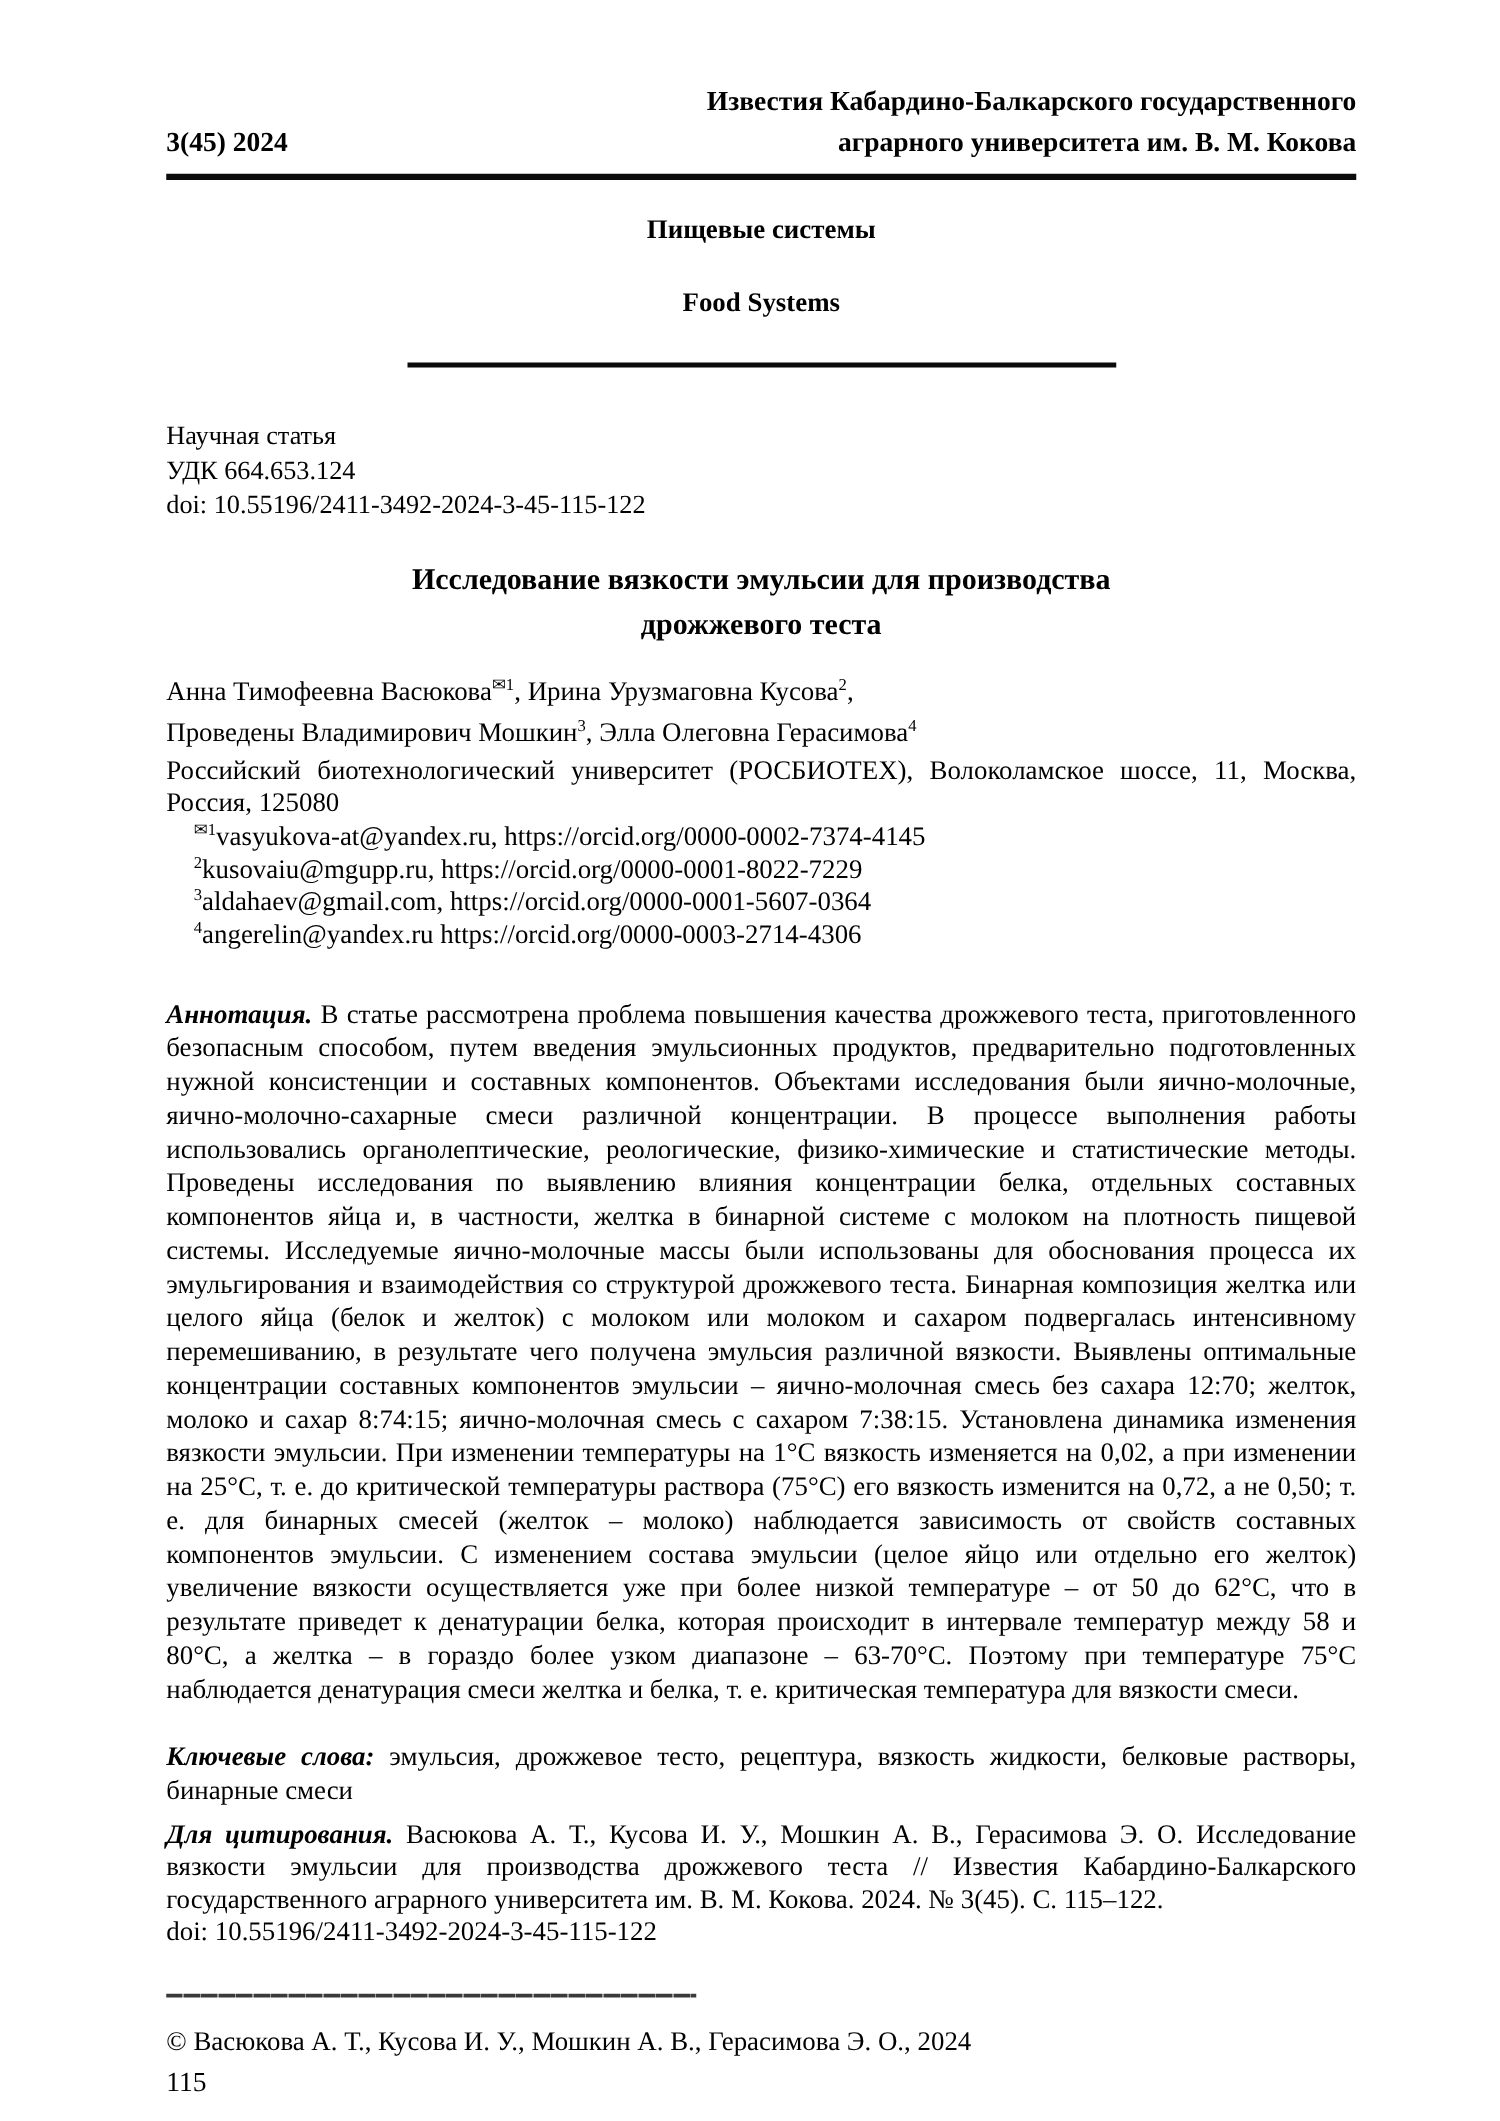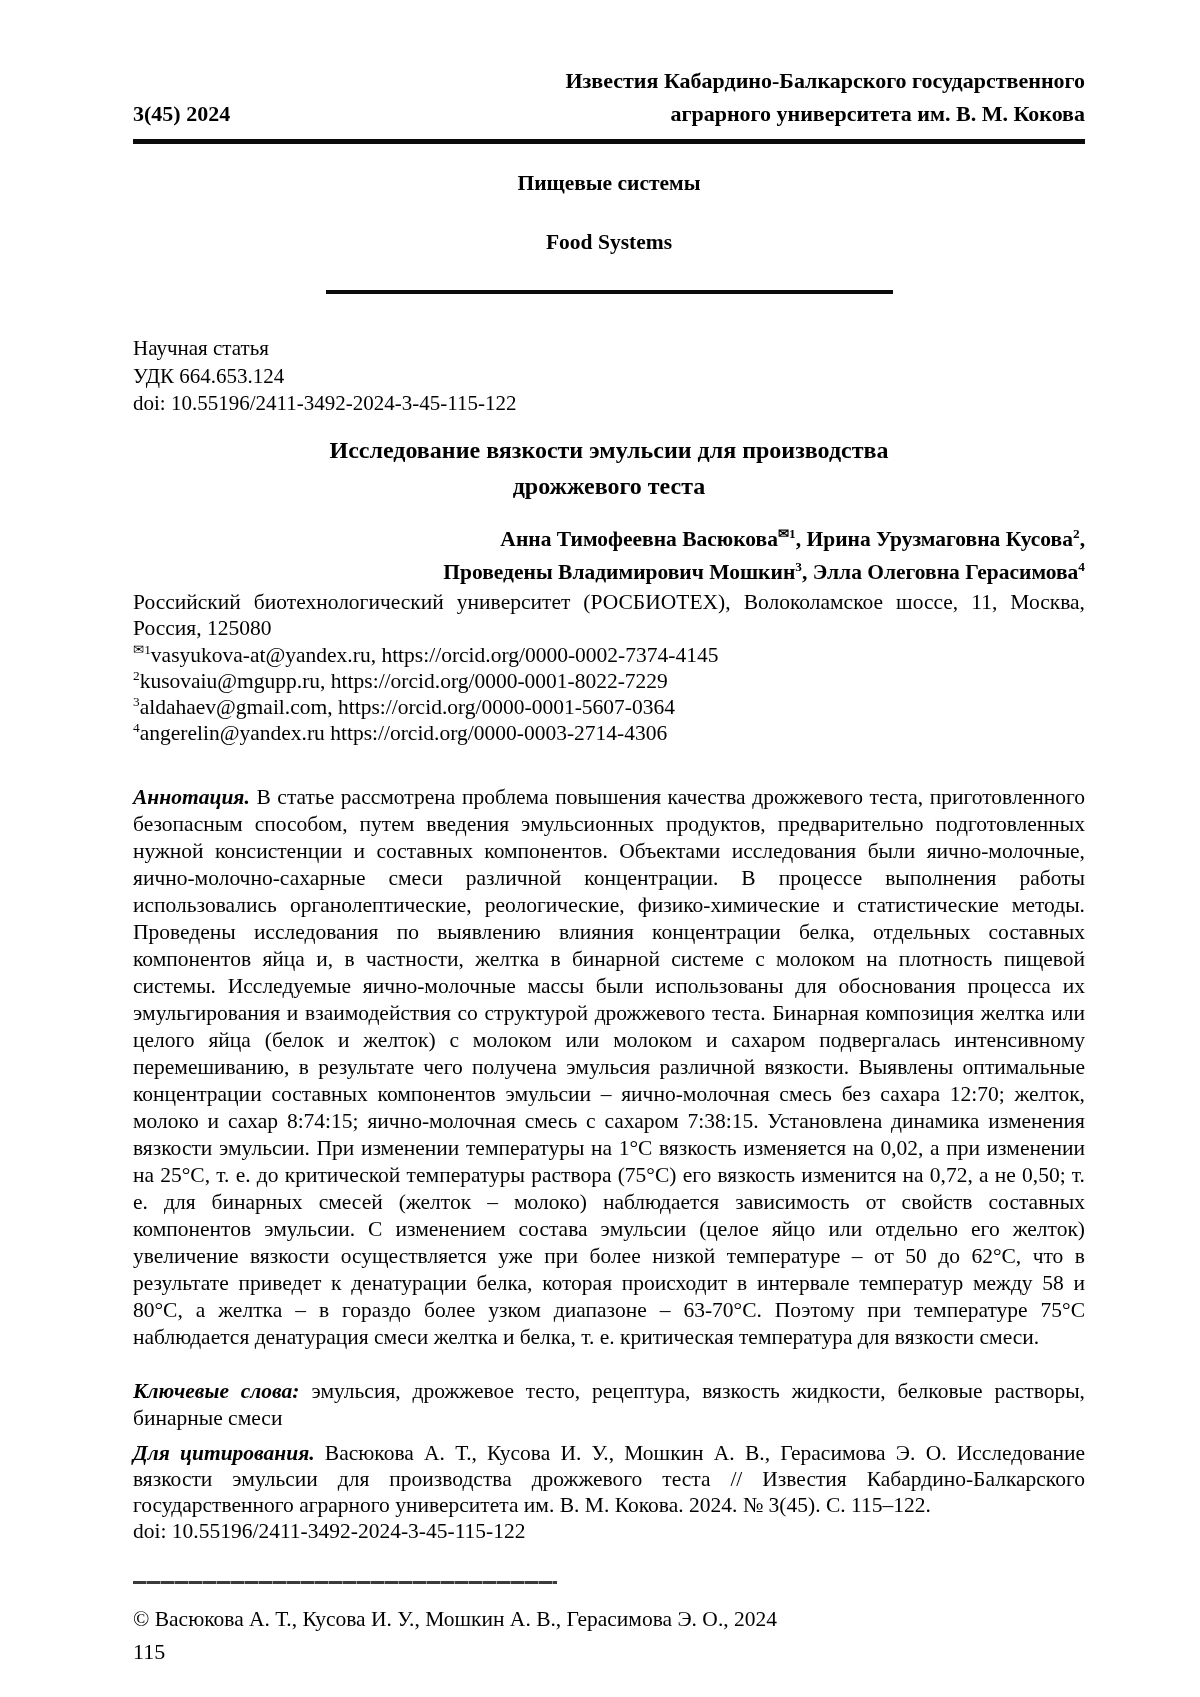--- a/index.html
+++ b/index.html
@@ -30,38 +30,38 @@
   .journal-name { text-align: right; }
   .rule-thick { height: 5px; background: #0b0b0b; margin-top: 9px; }
 
   .section-ru { margin-top: 27px; text-align: center; font-weight: bold; font-size: 21.5px; }
   .section-en { margin-top: 34px; text-align: center; font-weight: bold; font-size: 21.5px; }
   .divider-mid { width: 567px; height: 4px; background: #0b0b0b; margin: 35px auto 0 auto; }
 
   .meta { margin-top: 41px; font-size: 21px; line-height: 27.5px; }
 
   .article-title {
-    margin-top: 14px;
+    margin-top: 28px;
     text-align: center;
     font-weight: bold;
     font-size: 24px;
     line-height: 36px;
   }
 
-  .authors { margin-top: 19px; font-weight: bold; font-size: 21.5px; line-height: 33px; text-align: right; }
+  .authors { margin-top: 19px; font-weight: normal; font-size: 21.5px; line-height: 33px; }
   sup.marker {
     font-size: 62%;
     line-height: 0;
     vertical-align: baseline;
     position: relative;
     top: -0.55em;
   }
   .affiliation { font-size: 21.5px; line-height: 26.5px; text-align: justify; hyphens: auto; }
   .contacts { font-size: 21.5px; line-height: 26px; }
-  .contact-line { white-space: nowrap; }
+  .contact-line { white-space: nowrap; margin-left: 22px; }
 
   .para {
     font-size: 21.5px;
     line-height: 27px;
     text-align: justify;
     hyphens: auto;
   }
   .abstract  { margin-top: 38px; }
   .keywords  { margin-top: 27px; }
   .citation  { margin-top: 8px; line-height: 26px; }

